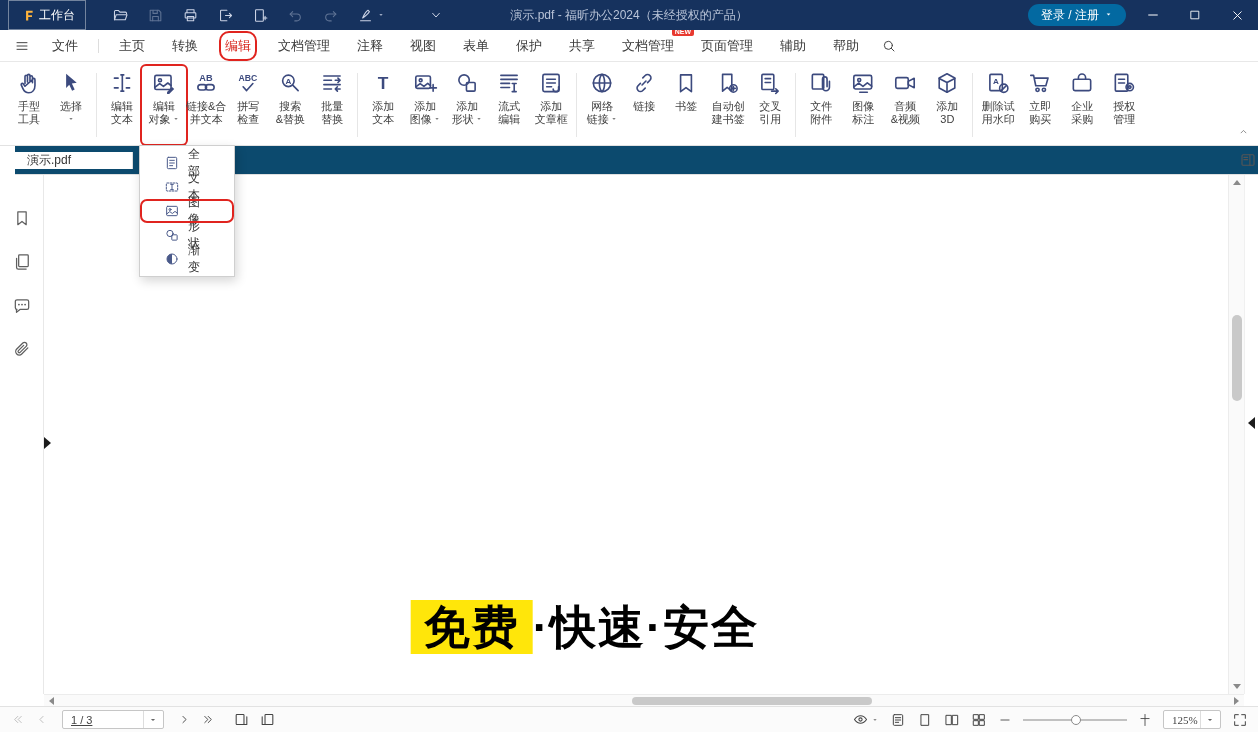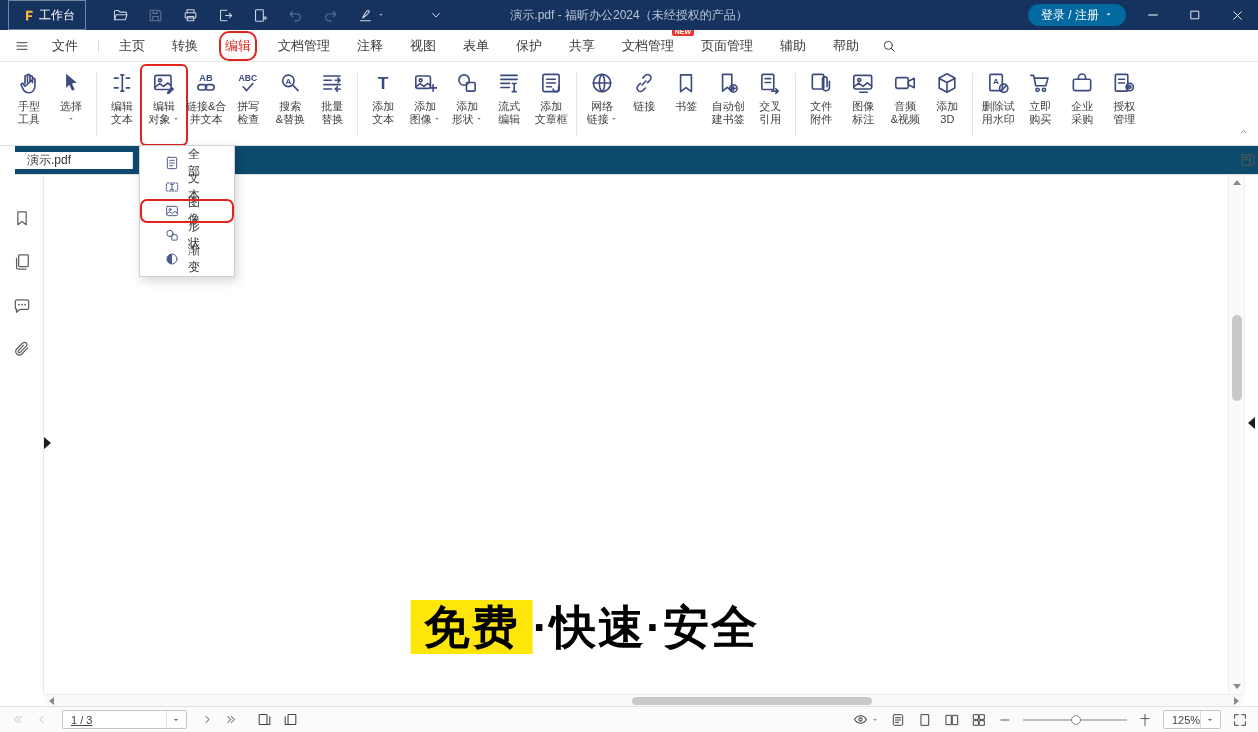--- a/index.html
+++ b/index.html
@@ -66,22 +66,22 @@
   .hthumb{position:absolute;left:49%;width:20%;top:2px;height:8px;background:#c9c9c9;border-radius:4px;}
   .harr{position:absolute;top:50%;transform:translateY(-50%);width:0;height:0;}
   .harr.left{left:5px;border-top:4px solid transparent;border-bottom:4px solid transparent;border-right:5px solid #8a8a8a;}
   .harr.right{right:5px;border-top:4px solid transparent;border-bottom:4px solid transparent;border-left:5px solid #8a8a8a;}
 
   
   .statusbar{position:absolute;left:0;bottom:0;width:100%;height:26px;background:#fbfbfb;border-top:1px solid #e2e2e2;display:flex;align-items:center;padding:0 10px;gap:9px;font-size:11px;color:#444;}
   .sb-icon{display:flex;align-items:center;justify-content:center;}
   .sb-icon.disabled{opacity:.35;}
   .page-box,.zoom-box{display:flex;align-items:center;height:19px;border:1px solid #c6c6c6;background:#fff;border-radius:2px;padding:0 5px 0 8px;justify-content:space-between;}
-  .page-box{width:125px;margin:0 4px;text-decoration:underline;}
-  .zoom-box{width:58px;}
+  .page-box{width:102px;margin:0 4px;text-decoration:underline;}
+  .zoom-box{width:58px;font-family:Liberation Serif, serif;}
   .box-caret{border-left:1px solid #ddd;padding-left:4px;display:flex;align-items:center;height:100%;}
   .sb-right{margin-left:auto;display:flex;align-items:center;gap:11px;}
   .eye-wrap{display:flex;align-items:center;gap:2px;}
   .slider{position:relative;width:104px;height:16px;}
   .slider .track{position:absolute;left:0;right:0;top:7px;height:2px;background:#c1c1c1;}
   .slider .thumb{position:absolute;left:48px;top:3px;width:10px;height:10px;border-radius:50%;background:#fff;border:1px solid #8a8a8a;}
 
   
   .menu-dropdown{position:absolute;left:139px;top:145px;width:96px;background:#fff;border:1px solid #cfcfcf;box-shadow:2px 4px 10px rgba(0,0,0,.16);padding:5px 0;z-index:40;}
   .menu-item{height:24px;display:flex;align-items:center;gap:8px;padding:0 24px;font-size:12px;color:#333;}

